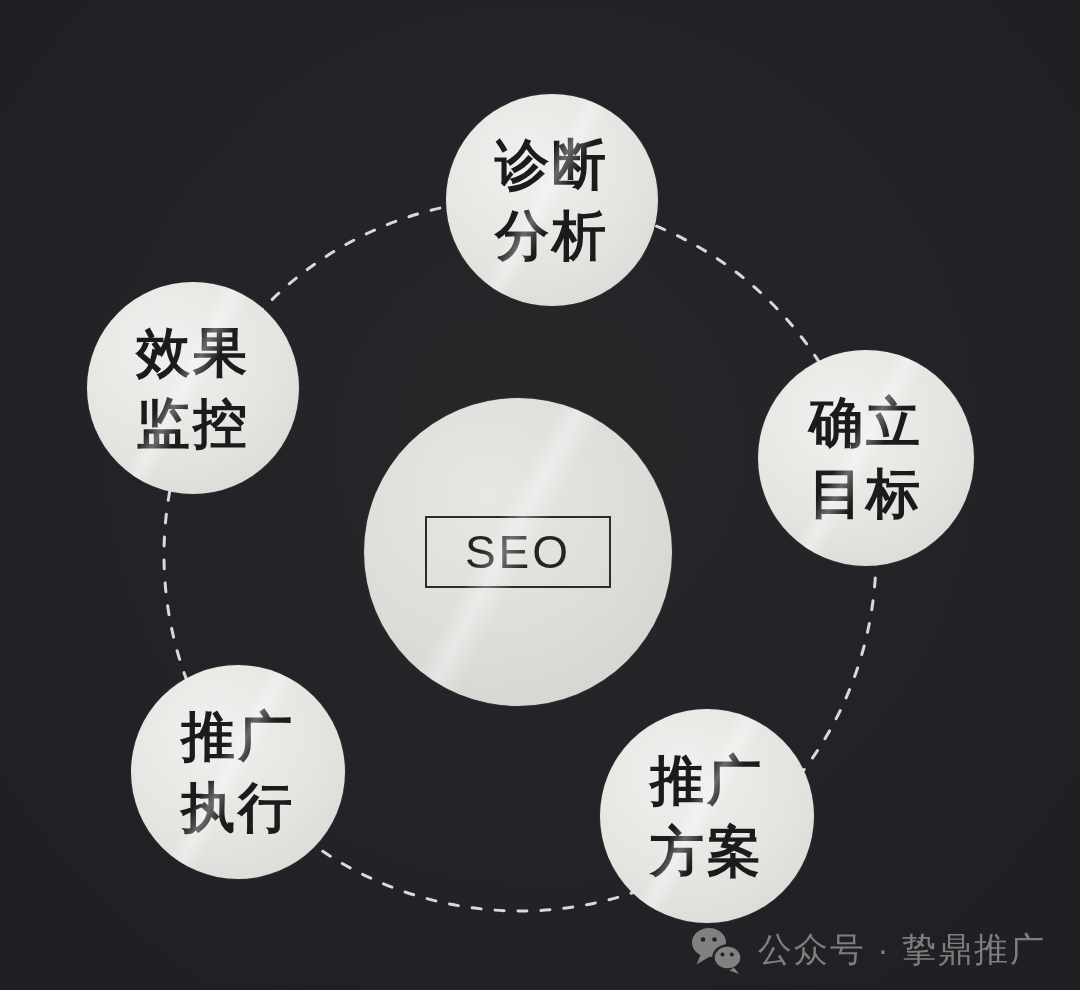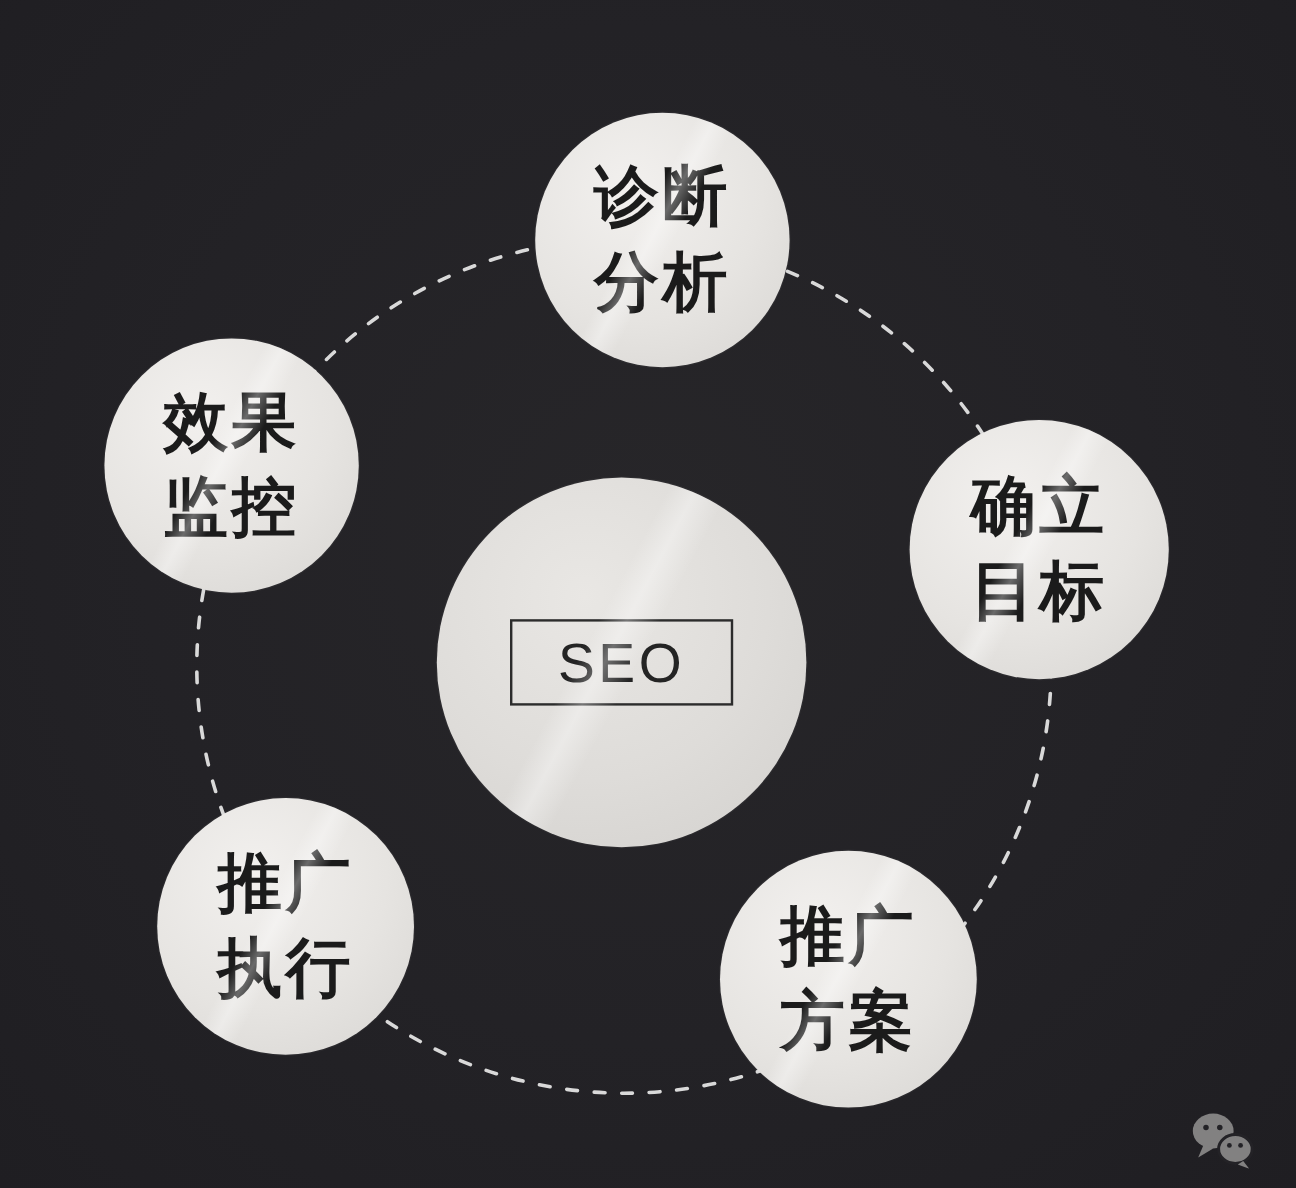--- a/index.html
+++ b/index.html
@@ -128,15 +128,16 @@
         <ellipse cx="19" cy="16.5" rx="17" ry="14.5" fill="#828181"></ellipse>
         <path d="M11 28 L6.5 38.5 L19 31 Z" fill="#828181"></path>
         <circle cx="13" cy="13.5" r="2.3" fill="#232226"></circle>
         <circle cx="24.5" cy="13.5" r="2.3" fill="#232226"></circle>
         <ellipse cx="37.5" cy="31.5" rx="14" ry="12" fill="#828181" stroke="#232226" stroke-width="2.5"></ellipse>
         <path d="M44 41.5 L49 48 L39.5 44.5 Z" fill="#828181"></path>
         <circle cx="32.5" cy="28.5" r="2" fill="#232226"></circle>
         <circle cx="41.8" cy="28.5" r="2" fill="#232226"></circle>
       </g>
     </svg>
+    <span>公众号 · 挚鼎推广</span>
   </div>
 
 </div>
 
 </body></html>

